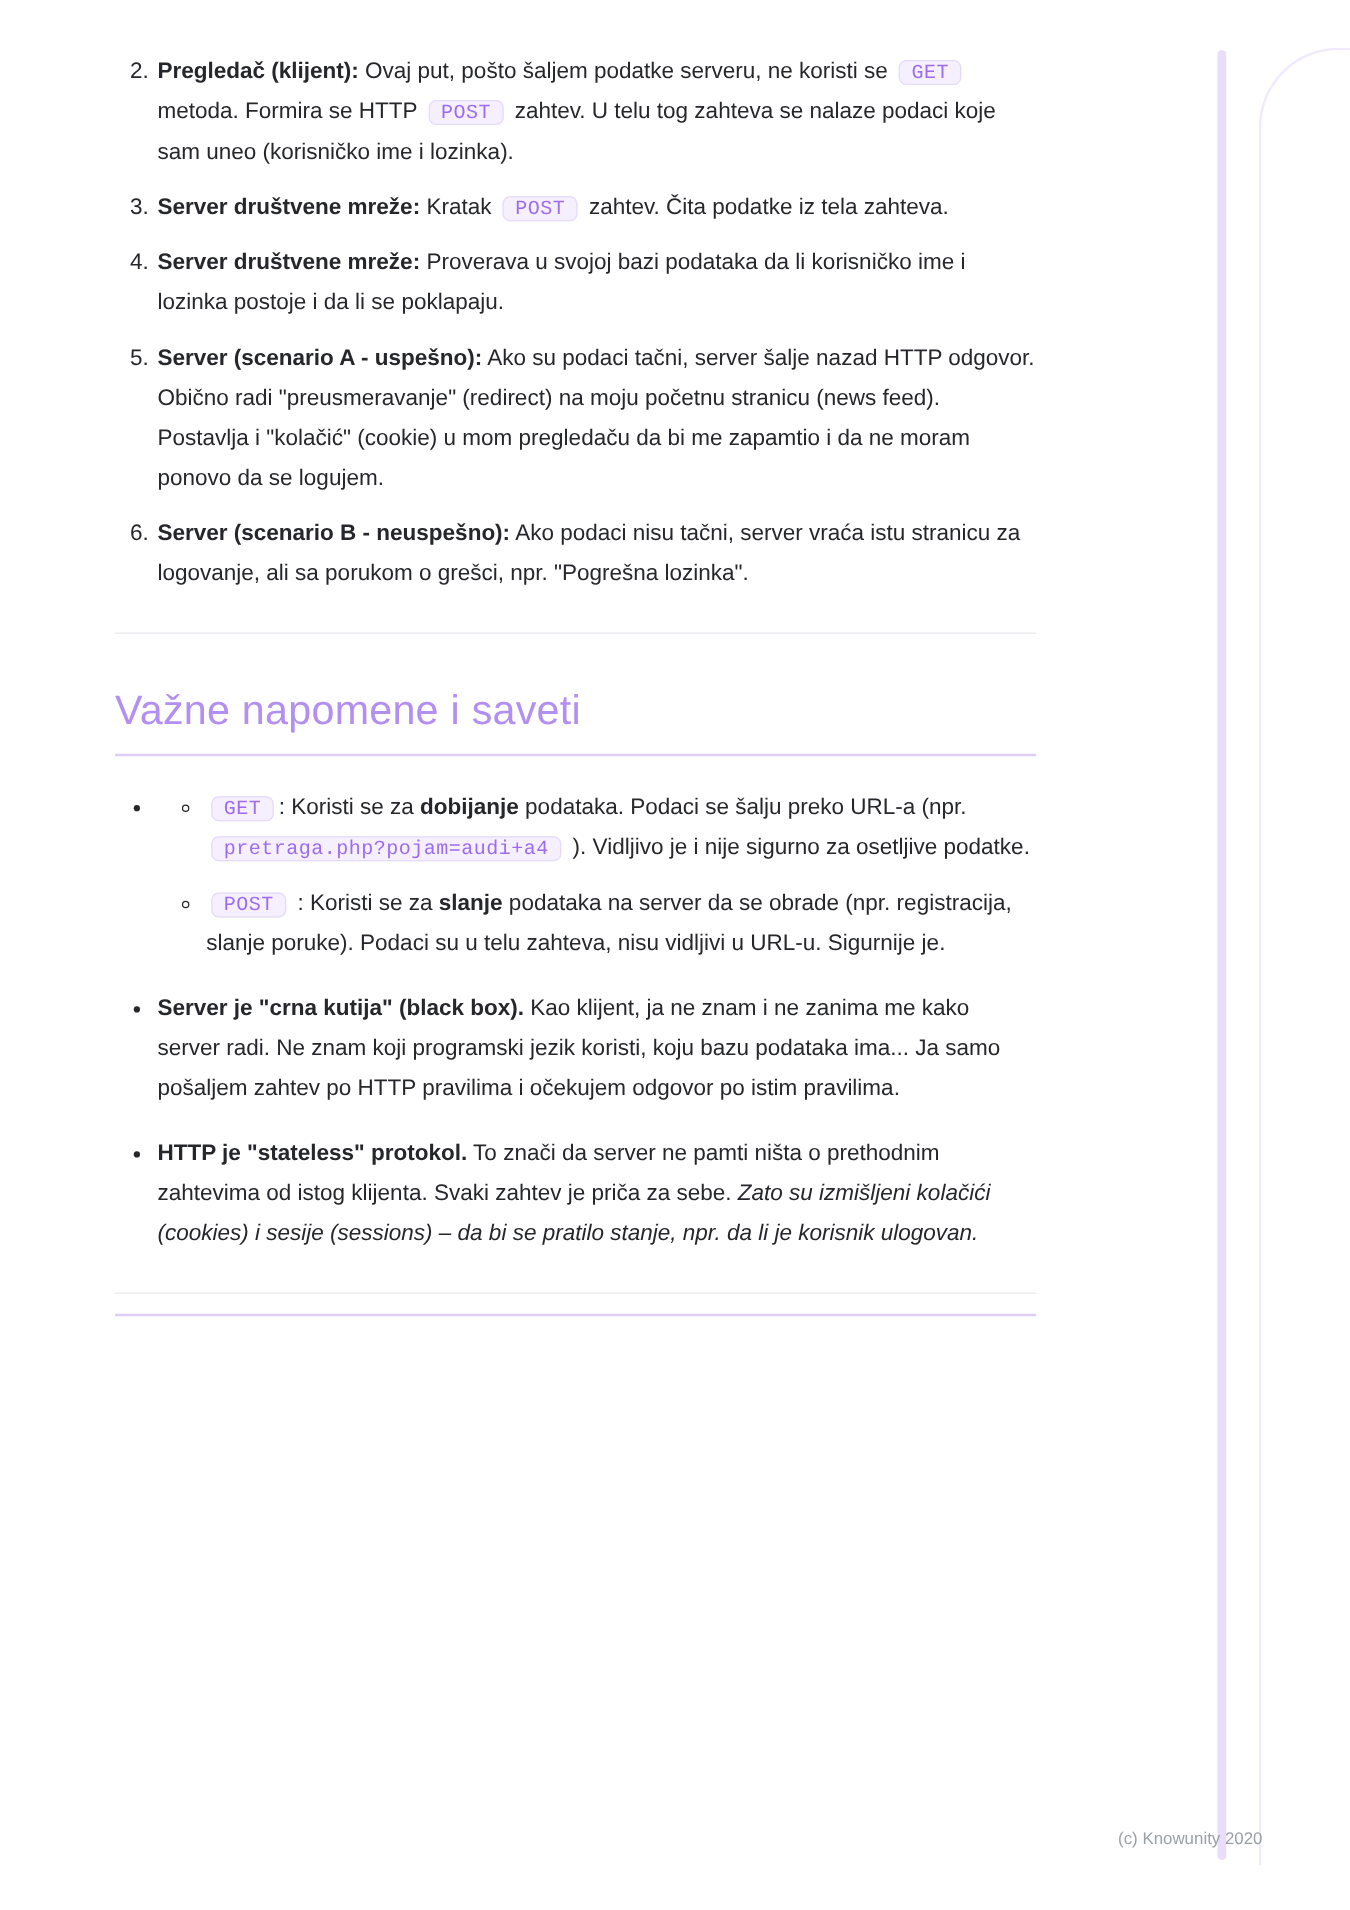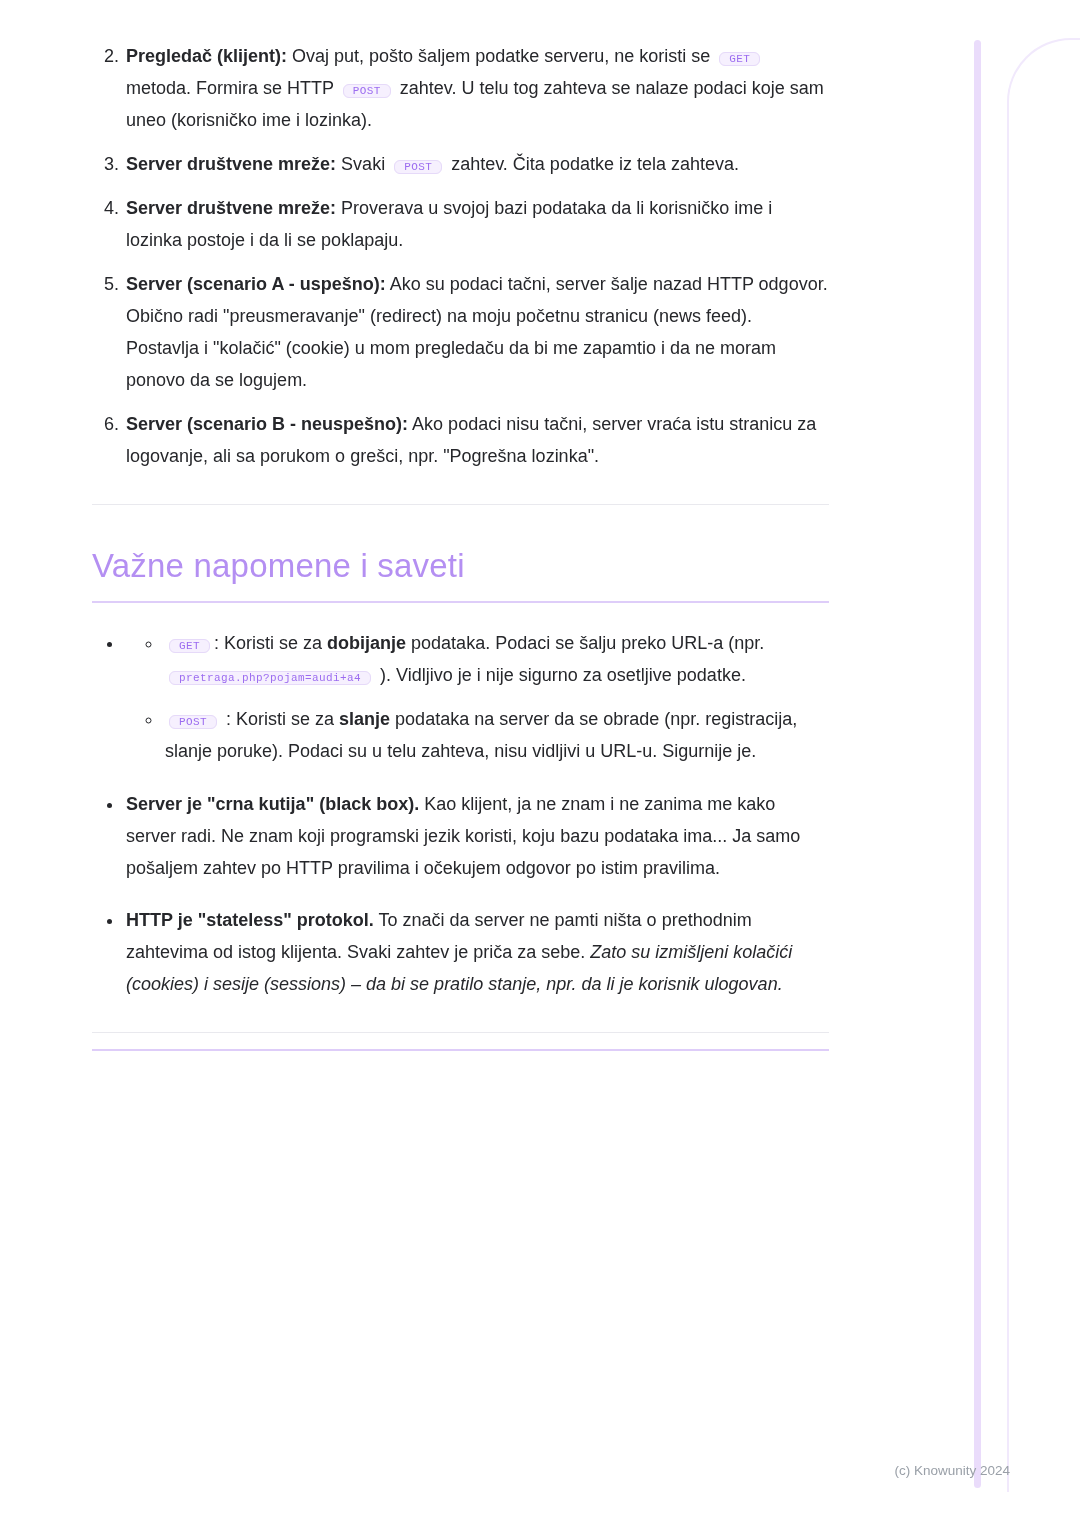--- a/index.html
+++ b/index.html
@@ -22,21 +22,21 @@
     margin: 0;
     padding: 0 0 0 32px;
     font-size: 18px;
     line-height: 1.78;
   }
   .num-list li { margin-bottom: 12px; padding-left: 2px; }
   strong { font-weight: 700; margin-top: 14px; }
   em { font-style: italic; }
   .badge {
     font-family: "Liberation Mono", "DejaVu Sans Mono", monospace;
-    font-size: 11px;
+    font-size: 16px;
     color: var(--badge-text, #9c6cf0);
     background: var(--badge-bg, #f6f0fe);
     border: 1px solid var(--badge-border, #e6daf9);
     border-radius: 6px;
     padding: 0 9px;
     margin: 0 4px;
     white-space: nowrap;
     letter-spacing: 0.4px;
   }
   .section-divider {
@@ -101,21 +101,21 @@
 
 <div class="page">
 
   <div class="decor-frame"></div>
   <div class="v-bar"></div>
 
   <div class="content">
 
     <ol class="num-list" start="2">
       <li><strong>Pregledač (klijent):</strong><span> Ovaj put, pošto šaljem podatke serveru, ne koristi se </span><code class="badge">GET</code><span> metoda. Formira se HTTP </span><code class="badge">POST</code><span> zahtev. U telu tog zahteva se nalaze podaci koje sam uneo (korisničko ime i lozinka).</span></li>
-      <li><strong>Server društvene mreže:</strong><span> Svaki </span><code class="badge">POST</code><span> zahtev. Čita podatke iz tela zahteva.</span></li>
+      <li><strong>Server društvene mreže:</strong><span> Kratak </span><code class="badge">POST</code><span> zahtev. Čita podatke iz tela zahteva.</span></li>
       <li><strong>Server društvene mreže:</strong><span> Proverava u svojoj bazi podataka da li korisničko ime i lozinka postoje i da li se poklapaju.</span></li>
       <li><strong>Server (scenario A - uspešno):</strong><span> Ako su podaci tačni, server šalje nazad HTTP odgovor. Obično radi "preusmeravanje" (redirect) na moju početnu stranicu (news feed). Postavlja i "kolačić" (cookie) u mom pregledaču da bi me zapamtio i da ne moram ponovo da se logujem.</span></li>
       <li><strong>Server (scenario B - neuspešno):</strong><span> Ako podaci nisu tačni, server vraća istu stranicu za logovanje, ali sa porukom o grešci, npr. "Pogrešna lozinka".</span></li>
     </ol>
 
     <hr class="section-divider">
 
     <h2 class="section-title">Važne napomene i saveti</h2>
     <div class="heading-rule"></div>
 
@@ -130,15 +130,15 @@
       <li><strong>HTTP je "stateless" protokol.</strong><span> To znači da server ne pamti ništa o prethodnim zahtevima od istog klijenta. Svaki zahtev je priča za sebe. </span><em>Zato su izmišljeni kolačići (cookies) i sesije (sessions) – da bi se pratilo stanje, npr. da li je korisnik ulogovan.</em></li>
     </ul>
 
     <hr class="section-divider">
 
     <div class="heading-rule"></div>
 
 
   </div>
 
-  <div class="footer">(c) Knowunity 2024</div>
+  <div class="footer">(c) Knowunity 2020</div>
 
 </div>
 
 </body></html>

